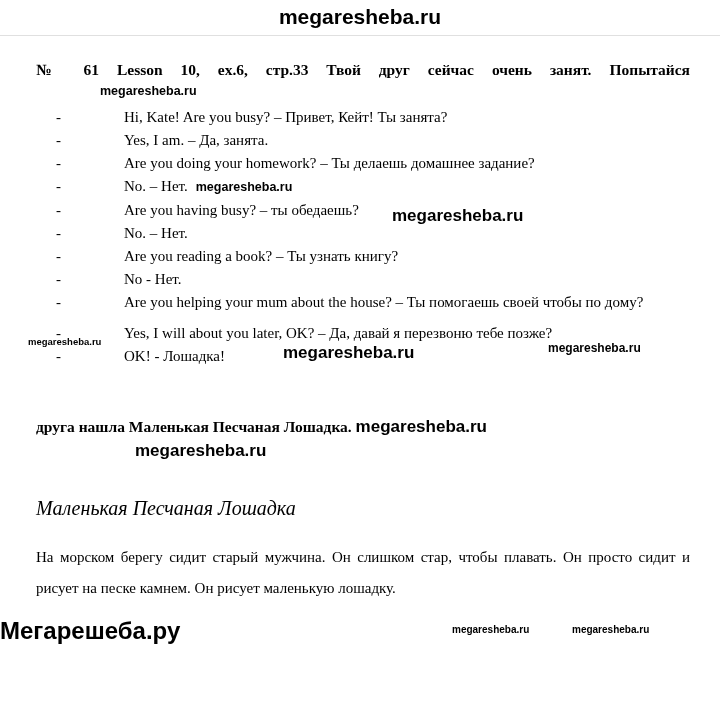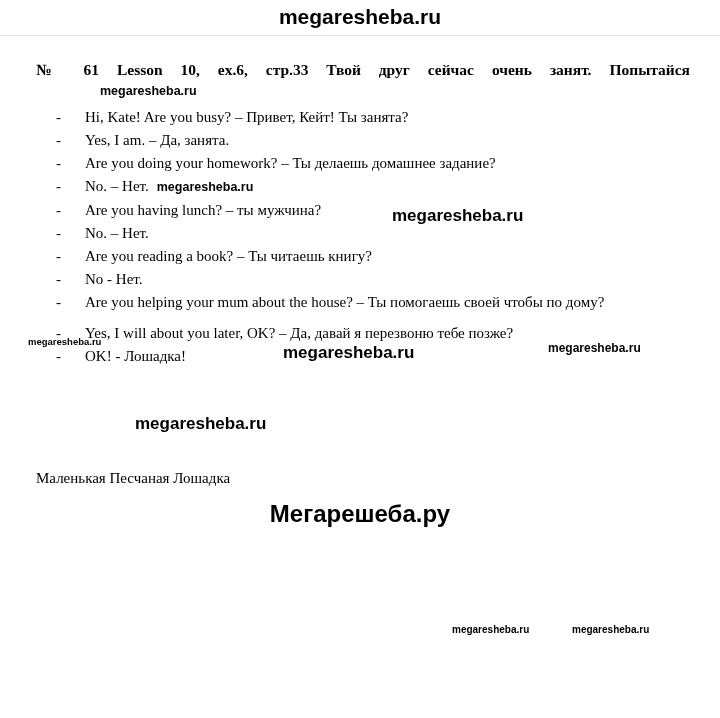--- a/index.html
+++ b/index.html
@@ -22,32 +22,32 @@
   }
 
   .h85 { margin: 21px 30px 0 36px; font-weight: 700; font-size: 15.5px; line-height: 25px; }
   .h-line-spread { text-align: justify; text-align-last: justify; }
   .wm-inline-lg { font-family: "Liberation Sans", sans-serif; font-weight: 700; font-size: 17px; }
   .sub-wm85 { margin: 2px 0 0 100px; font-size: 12.5px; }
 
   .dialogue { margin: 8px 28px 0 56px; font-size: 15px; line-height: 23px; }
   .drow { display: flex; }
   .drow .dash { width: 29px; flex: none; }
-  .drow .dtext { flex: 1; }
+  .drow .dtext { flex: 1; margin-left: 39px; }
   .gap-top { margin-top: 8px; }
   .wm-inline-sm { font-family: "Liberation Sans", sans-serif; font-weight: 700; font-size: 12.5px; margin-left: 8px; }
 
   .h86 { margin: 46px 30px 0 36px; font-weight: 700; font-size: 15.5px; line-height: 25px; }
   .sub-wm86 { margin: 2px 0 0 135px; font-size: 17px; }
 
-  .story-title { margin: 36px 16px 0 36px; font-size: 15px; }
+  .story-title { margin: 36px 16px 0 36px; font-size: 20px; font-style: italic; }
   .story-par { margin: 22px 30px 0 36px; font-size: 15px; line-height: 31px; text-align: justify; }
 
   .footer-brand {
-    text-align: center;
+    text-align: left;
     margin-top: 13px;
     font-size: 24px;
   }
 
   .wm-abs { position: absolute; font-family: "Liberation Sans", sans-serif; font-weight: 700; white-space: nowrap; }
   .wm-left-tiny  { left: 28px;  top: 336px; font-size: 9.5px; }
   .wm-center-md  { left: 283px; top: 343px; font-size: 17px; }
   .wm-right-sm   { left: 548px; top: 341px; font-size: 12px; }
   .wm-lunch-lg   { left: 392px; top: 206px; font-size: 17px; }
   .wm-tiny-a     { left: 452px; top: 624px; font-size: 10px; }
@@ -78,55 +78,57 @@
     <div class="drow">
       <span class="dash">-</span>
       <span class="dtext">Are you doing your homework? – Ты делаешь домашнее задание?</span>
     </div>
     <div class="drow">
       <span class="dash">-</span>
       <span class="dtext"><span>No. – Нет.</span><span class="wm-inline-sm">megaresheba.ru</span></span>
     </div>
     <div class="drow">
       <span class="dash">-</span>
-      <span class="dtext">Are you having lunch? – ты мужчина?</span>
+      <span class="dtext">Are you having busy? – ты обедаешь?</span>
     </div>
     <div class="drow">
       <span class="dash">-</span>
       <span class="dtext">No. – Нет.</span>
     </div>
     <div class="drow">
       <span class="dash">-</span>
-      <span class="dtext">Are you reading a book? – Ты читаешь книгу?</span>
+      <span class="dtext">Are you reading a book? – Ты узнать книгу?</span>
     </div>
     <div class="drow">
       <span class="dash">-</span>
       <span class="dtext">No - Нет.</span>
     </div>
     <div class="drow">
       <span class="dash">-</span>
       <span class="dtext">Are you helping your mum about the house? – Ты помогаешь своей чтобы по дому?</span>
     </div>
     <div class="drow gap-top">
       <span class="dash">-</span>
       <span class="dtext">Yes, I will about you later, OK? – Да, давай я перезвоню тебе позже?</span>
     </div>
     <div class="drow">
       <span class="dash">-</span>
       <span class="dtext">OK!  - Лошадка!</span>
     </div>
   </div>
 
   <div class="h86">
+    <div><span>друга нашла Маленькая Песчаная Лошадка.</span> <span class="wm-inline-lg">megaresheba.ru</span></div>
   </div>
 
   <div class="sub-wm86 wm">megaresheba.ru</div>
 
   <div class="story-title">Маленькая Песчаная Лошадка</div>
 
+  <div class="story-par">На морском берегу сидит старый мужчина. Он слишком стар, чтобы плавать. Он просто сидит и рисует на песке камнем. Он рисует маленькую лошадку.</div>
 
   <div class="footer-brand wm">Мегарешеба.ру</div>
 
   <div class="wm-abs wm-left-tiny">megaresheba.ru</div>
   <div class="wm-abs wm-center-md">megaresheba.ru</div>
   <div class="wm-abs wm-right-sm">megaresheba.ru</div>
   <div class="wm-abs wm-lunch-lg">megaresheba.ru</div>
   <div class="wm-abs wm-tiny-a">megaresheba.ru</div>
   <div class="wm-abs wm-tiny-b">megaresheba.ru</div>
 

